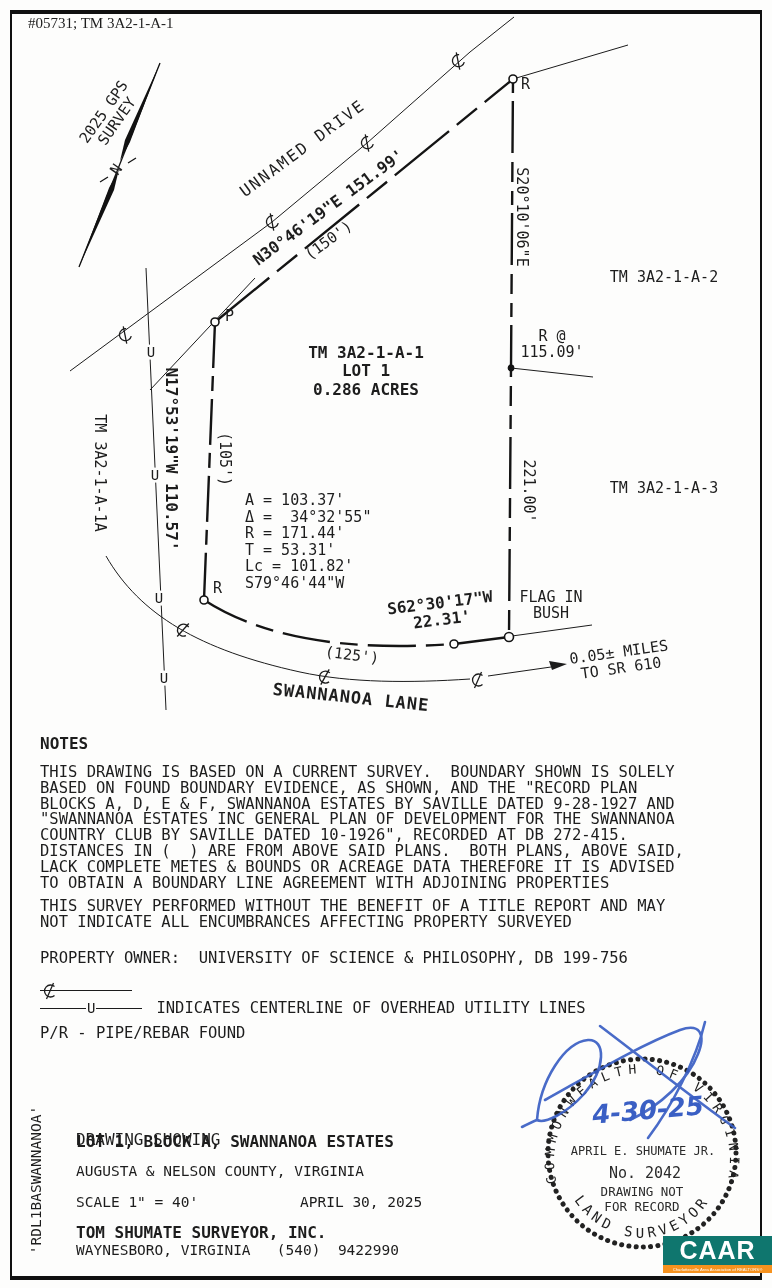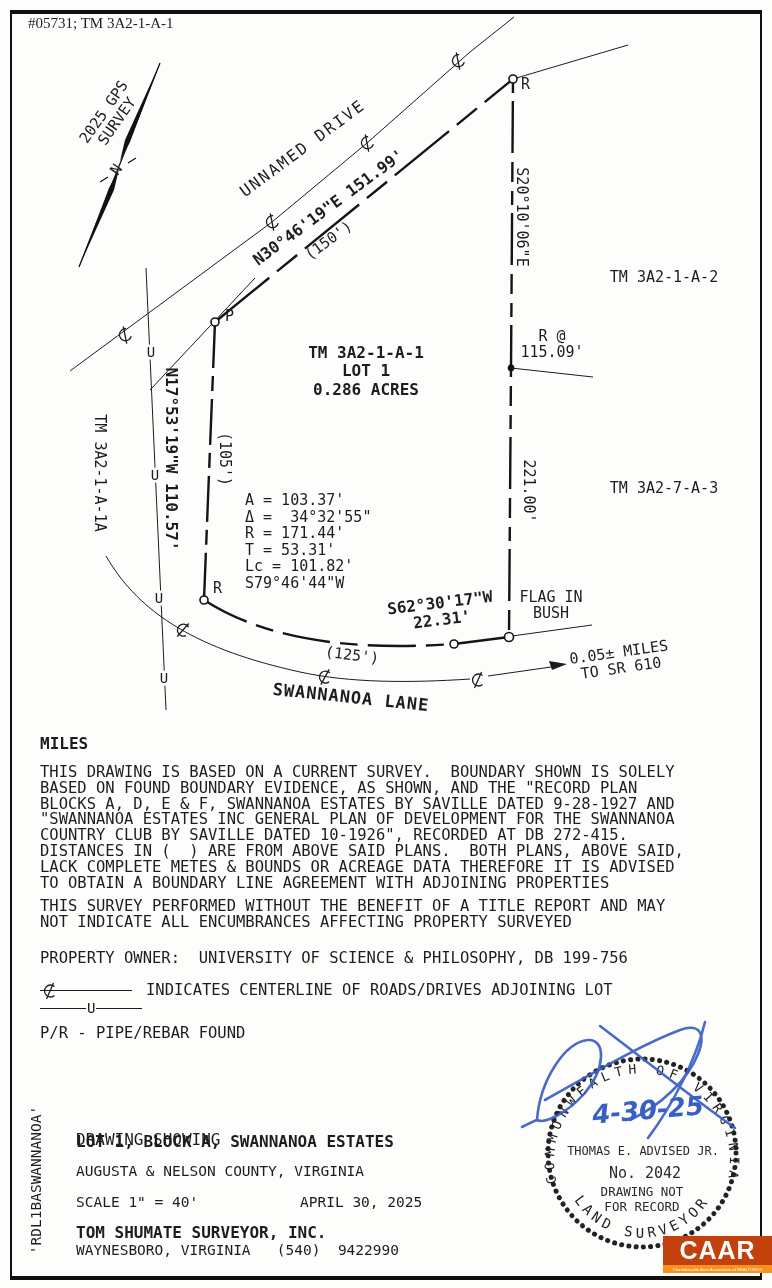--- a/index.html
+++ b/index.html
@@ -123,21 +123,21 @@
   <div class="lbl s16" style="left:303px;top:149px;--r:-36.5deg;letter-spacing:2px;">UNNAMED DRIVE</div>
   <div class="lbl b s16" style="left:329px;top:208px;--r:-36.5deg;">N30°46'19"E 151.99'</div>
   <div class="lbl" style="left:329px;top:241px;--r:-36.5deg;">(150')</div>
 
   <div class="lbl tl" style="left:521px;top:77px;">R</div>
   <div class="lbl" style="left:521px;top:217px;--r:90deg;">S20°10'06"E</div>
   <div class="lbl" style="left:664px;top:232px;margin-top:46px;">TM 3A2-1-A-2</div>
   <div class="lbl c" style="left:552px;top:345px;">R @
 115.09'</div>
   <div class="lbl" style="left:528px;top:491px;--r:90deg;">221.00'</div>
-  <div class="lbl" style="left:664px;top:489px;">TM 3A2-7-A-3</div>
+  <div class="lbl" style="left:664px;top:489px;">TM 3A2-1-A-3</div>
 
   <div class="lbl b s16 c" style="left:366px;top:372px;line-height:1.15;">TM 3A2-1-A-1
 LOT 1
 0.286 ACRES</div>
 
   <div class="lbl tl" style="left:225px;top:309px;">P</div>
   <div class="lbl b s16" style="left:171px;top:459px;--r:90deg;">N17°53'19"W 110.57'</div>
   <div class="lbl" style="left:224px;top:459px;--r:90deg;">(105')</div>
   <div class="lbl" style="left:99px;top:473px;--r:90deg;">TM 3A2-1-A-1A</div>
 
@@ -156,62 +156,62 @@
   <div class="lbl" style="left:352px;top:656px;--r:7deg;">(125')</div>
   <div class="lbl b s17" style="left:351px;top:697px;--r:6deg;letter-spacing:1px;">SWANNANOA LANE</div>
   <div class="lbl c" style="left:620px;top:661px;--r:-8deg;">0.05± MILES
 TO SR 610</div>
 
   <div class="lbl s14 ubg" style="left:151px;top:352px;">U</div>
   <div class="lbl s14 ubg" style="left:155px;top:475px;">U</div>
   <div class="lbl s14 ubg" style="left:159px;top:598px;">U</div>
   <div class="lbl s14 ubg" style="left:164px;top:678px;">U</div>
 
-  <div class="lbl tl b s16" style="left:40px;top:736px;">MILES</div>
+  <div class="lbl tl b s16" style="left:40px;top:736px;">NOTES</div>
   <div class="lbl tl note" style="left:40px;top:765px;">THIS DRAWING IS BASED ON A CURRENT SURVEY.  BOUNDARY SHOWN IS SOLELY
 BASED ON FOUND BOUNDARY EVIDENCE, AS SHOWN, AND THE "RECORD PLAN
 BLOCKS A, D, E &amp; F, SWANNANOA ESTATES BY SAVILLE DATED 9-28-1927 AND
 "SWANNANOA ESTATES INC GENERAL PLAN OF DEVELOPMENT FOR THE SWANNANOA
 COUNTRY CLUB BY SAVILLE DATED 10-1926", RECORDED AT DB 272-415.
 DISTANCES IN (  ) ARE FROM ABOVE SAID PLANS.  BOTH PLANS, ABOVE SAID,
 LACK COMPLETE METES &amp; BOUNDS OR ACREAGE DATA THEREFORE IT IS ADVISED
 TO OBTAIN A BOUNDARY LINE AGREEMENT WITH ADJOINING PROPERTIES</div>
   <div class="lbl tl note" style="left:40px;top:899px;">THIS SURVEY PERFORMED WITHOUT THE BENEFIT OF A TITLE REPORT AND MAY
 NOT INDICATE ALL ENCUMBRANCES AFFECTING PROPERTY SURVEYED</div>
   <div class="lbl tl note" style="left:40px;top:951px;">PROPERTY OWNER:  UNIVERSITY OF SCIENCE &amp; PHILOSOPHY, DB 199-756</div>
 
   <div class="legend-row" style="left:40px;top:981px;">
     <div class="ln"></div>
     <svg width="20" height="20" viewBox="-10 -10 20 20">
         <use href="#cl"></use>
       </svg>
     <div class="ln"></div>
-    <span class="txt">INDICATES CENTERLINE OF ROADS/DRIVES ADJOINING LOT</span>
   </div>
   <div class="legend-row" style="left:40px;top:999px;">
     <div class="ln"></div>
     <span class="usym">U</span>
     <div class="ln"></div>
+    <span class="txt">INDICATES CENTERLINE OF OVERHEAD UTILITY LINES</span>
   </div>
 
   <div class="lbl tl note" style="left:40px;top:1026px;">P/R - PIPE/REBAR FOUND</div>
 
   <div class="lbl tl s16" style="left:76px;top:1132px;text-align:right;">DRAWING SHOWING</div>
   <div class="lbl tl b s16" style="left:76px;top:1134px;">LOT 1, BLOCK A, SWANNANOA ESTATES</div>
   <div class="lbl tl" style="left:76px;top:1164px;font-size:14.5px;">AUGUSTA &amp; NELSON COUNTY, VIRGINIA</div>
   <div class="lbl tl" style="left:76px;top:1195px;font-size:14.5px;">SCALE 1" = 40'</div>
   <div class="lbl tl" style="left:300px;top:1195px;font-size:14.5px;">APRIL 30, 2025</div>
   <div class="lbl tl b s16" style="left:76px;top:1225px;">TOM SHUMATE SURVEYOR, INC.</div>
   <div class="lbl tl" style="left:76px;top:1243px;font-size:14.5px;">WAYNESBORO, VIRGINIA   (540)  9422990</div>
 
   <div class="lbl" style="left:37px;top:1180px;--r:-90deg;font-size:14.5px;">'RDL1BASWANNANOA'</div>
 
-  <div class="sealtxt" style="left:643px;top:1151px;font-size:12px;">THOMAS E. ADVISED JR.</div>
+  <div class="sealtxt" style="left:643px;top:1151px;font-size:12px;">APRIL E. SHUMATE JR.</div>
   <div class="sealtxt" style="left:645px;top:1173px;font-size:15px;">No. 2042</div>
   <div class="sealtxt" style="left:642px;top:1199px;font-size:12.5px;line-height:14.5px;">DRAWING NOT
 FOR RECORD</div>
   <div id="sig-date" style="left:648px;top:1110px;">4-30-25</div>
 
   <div id="caar">
-    <div class="top" style="background:#c2410c;">CAAR</div>
+    <div class="top" style="background:#0f766e;">CAAR</div>
     <div class="strip" style="background:#f6921e;">Charlottesville Area Association of REALTORS®</div>
   </div>
 </div>
 
 </body></html>

